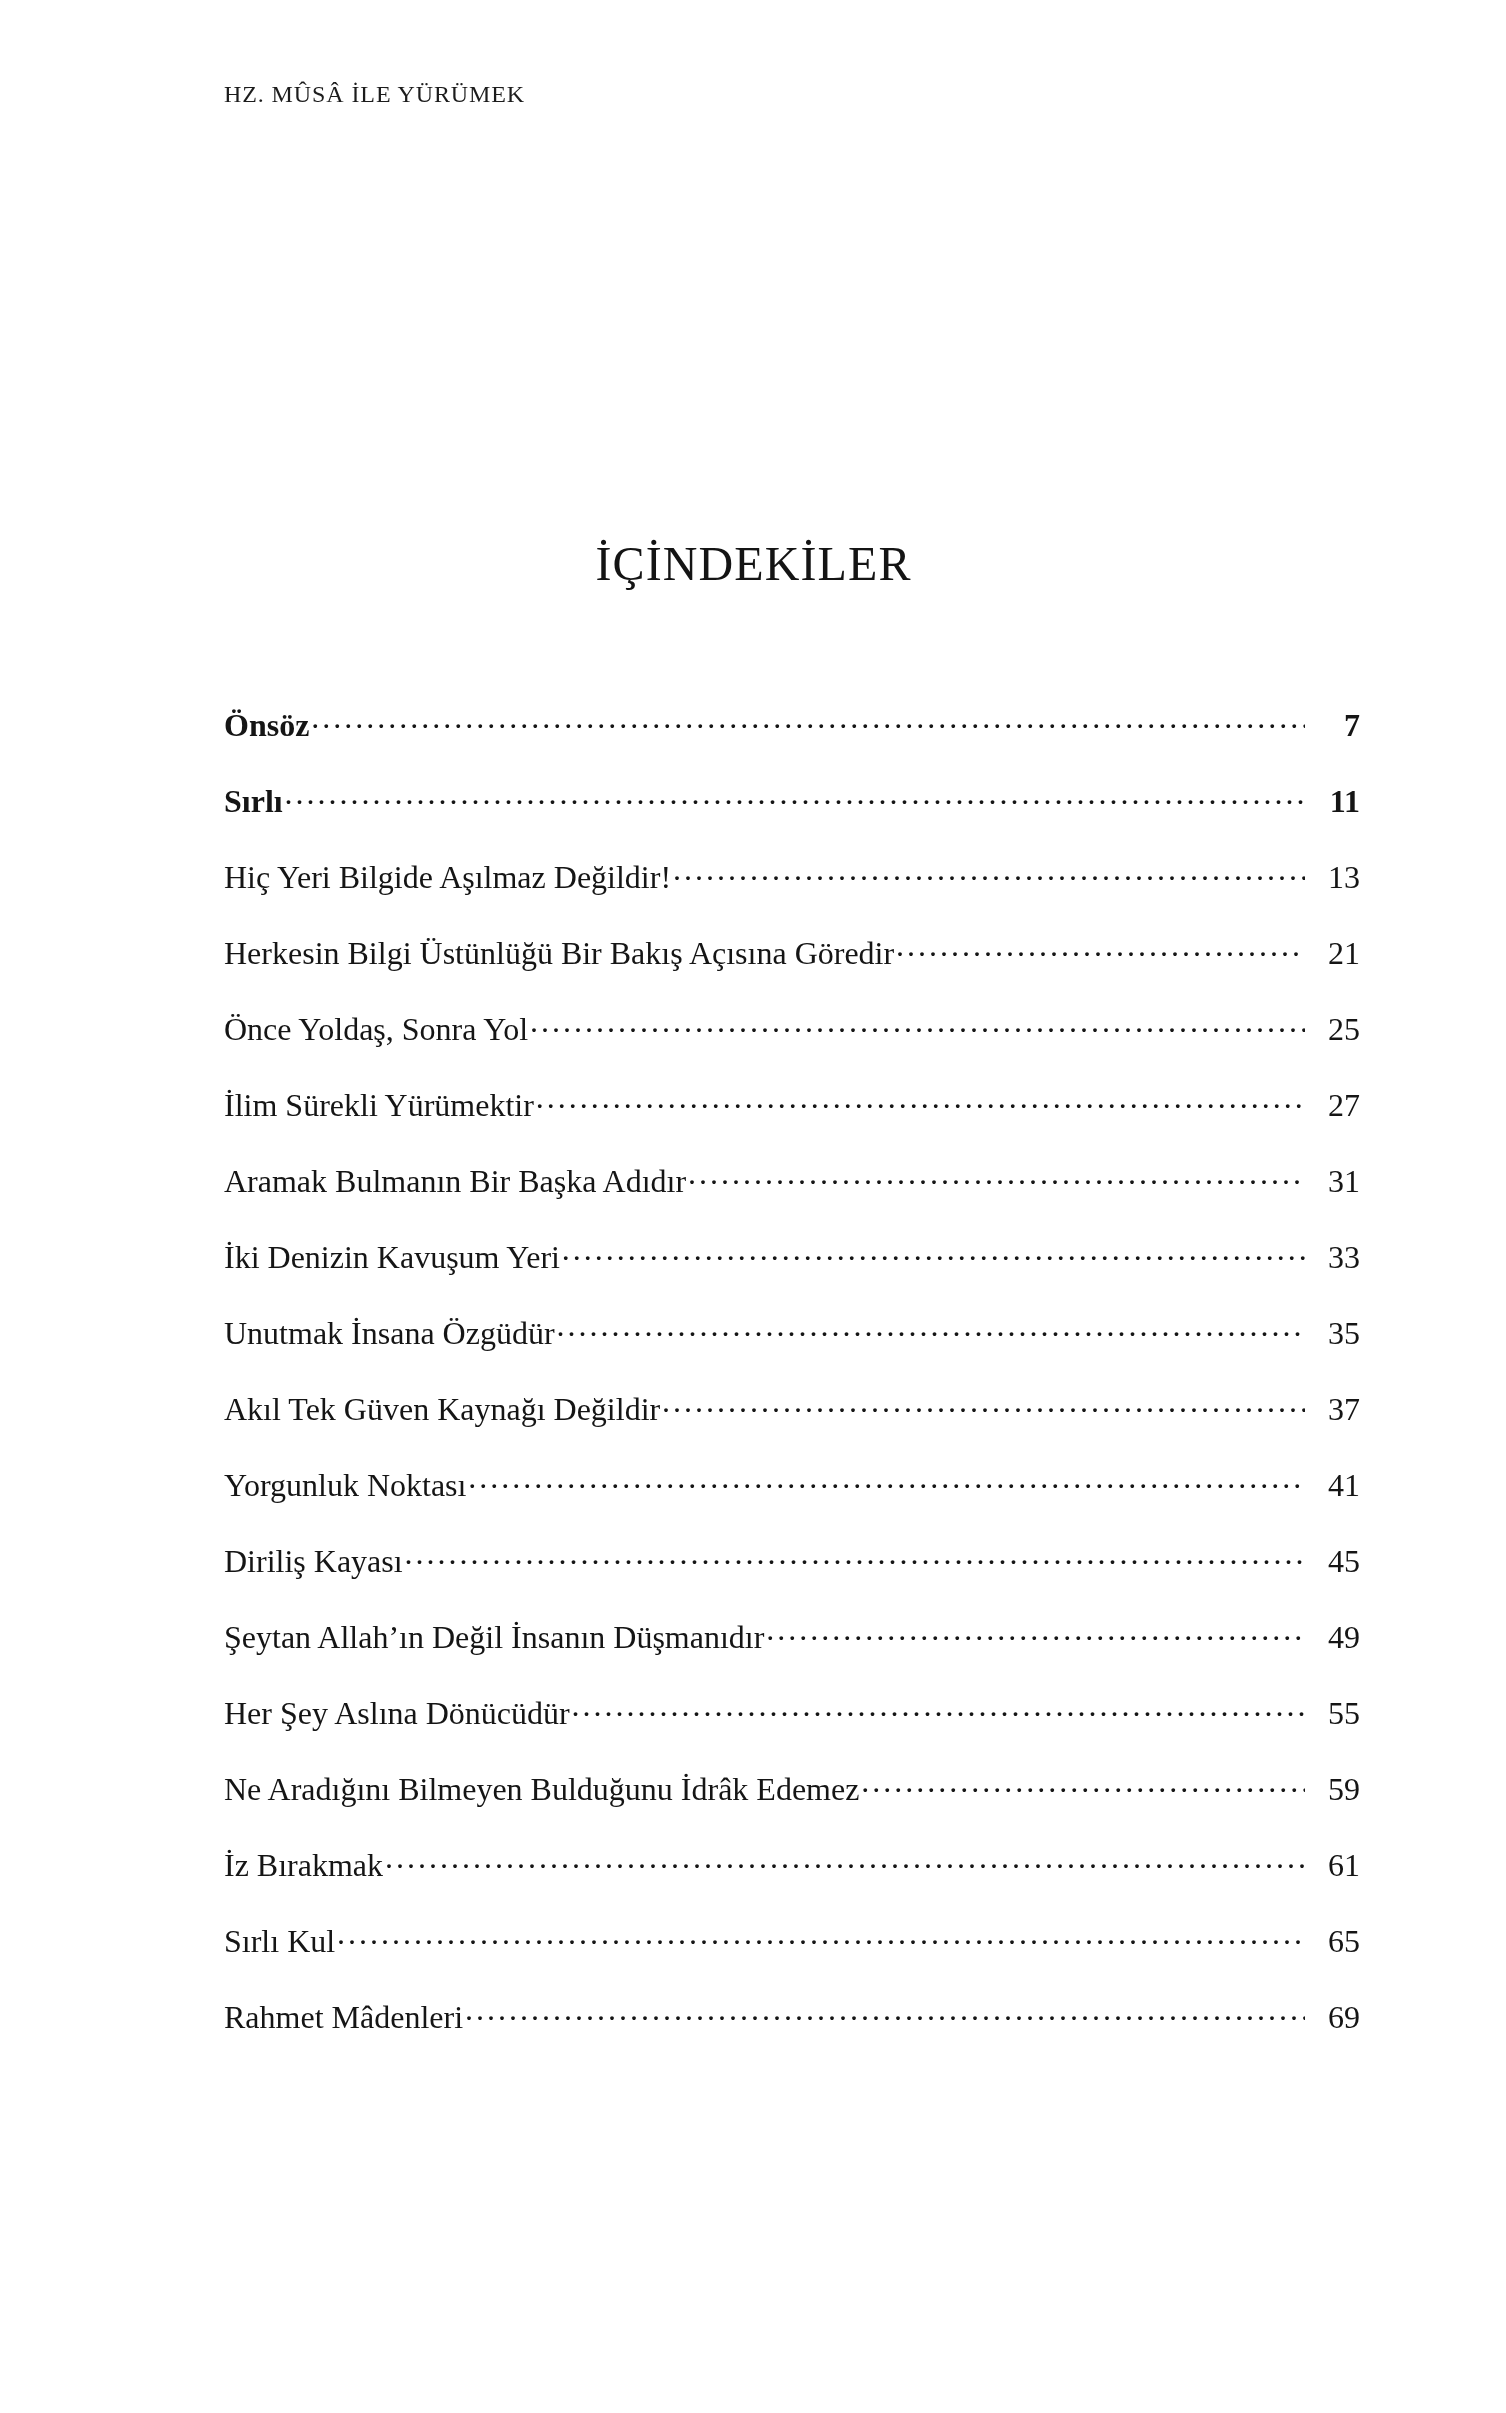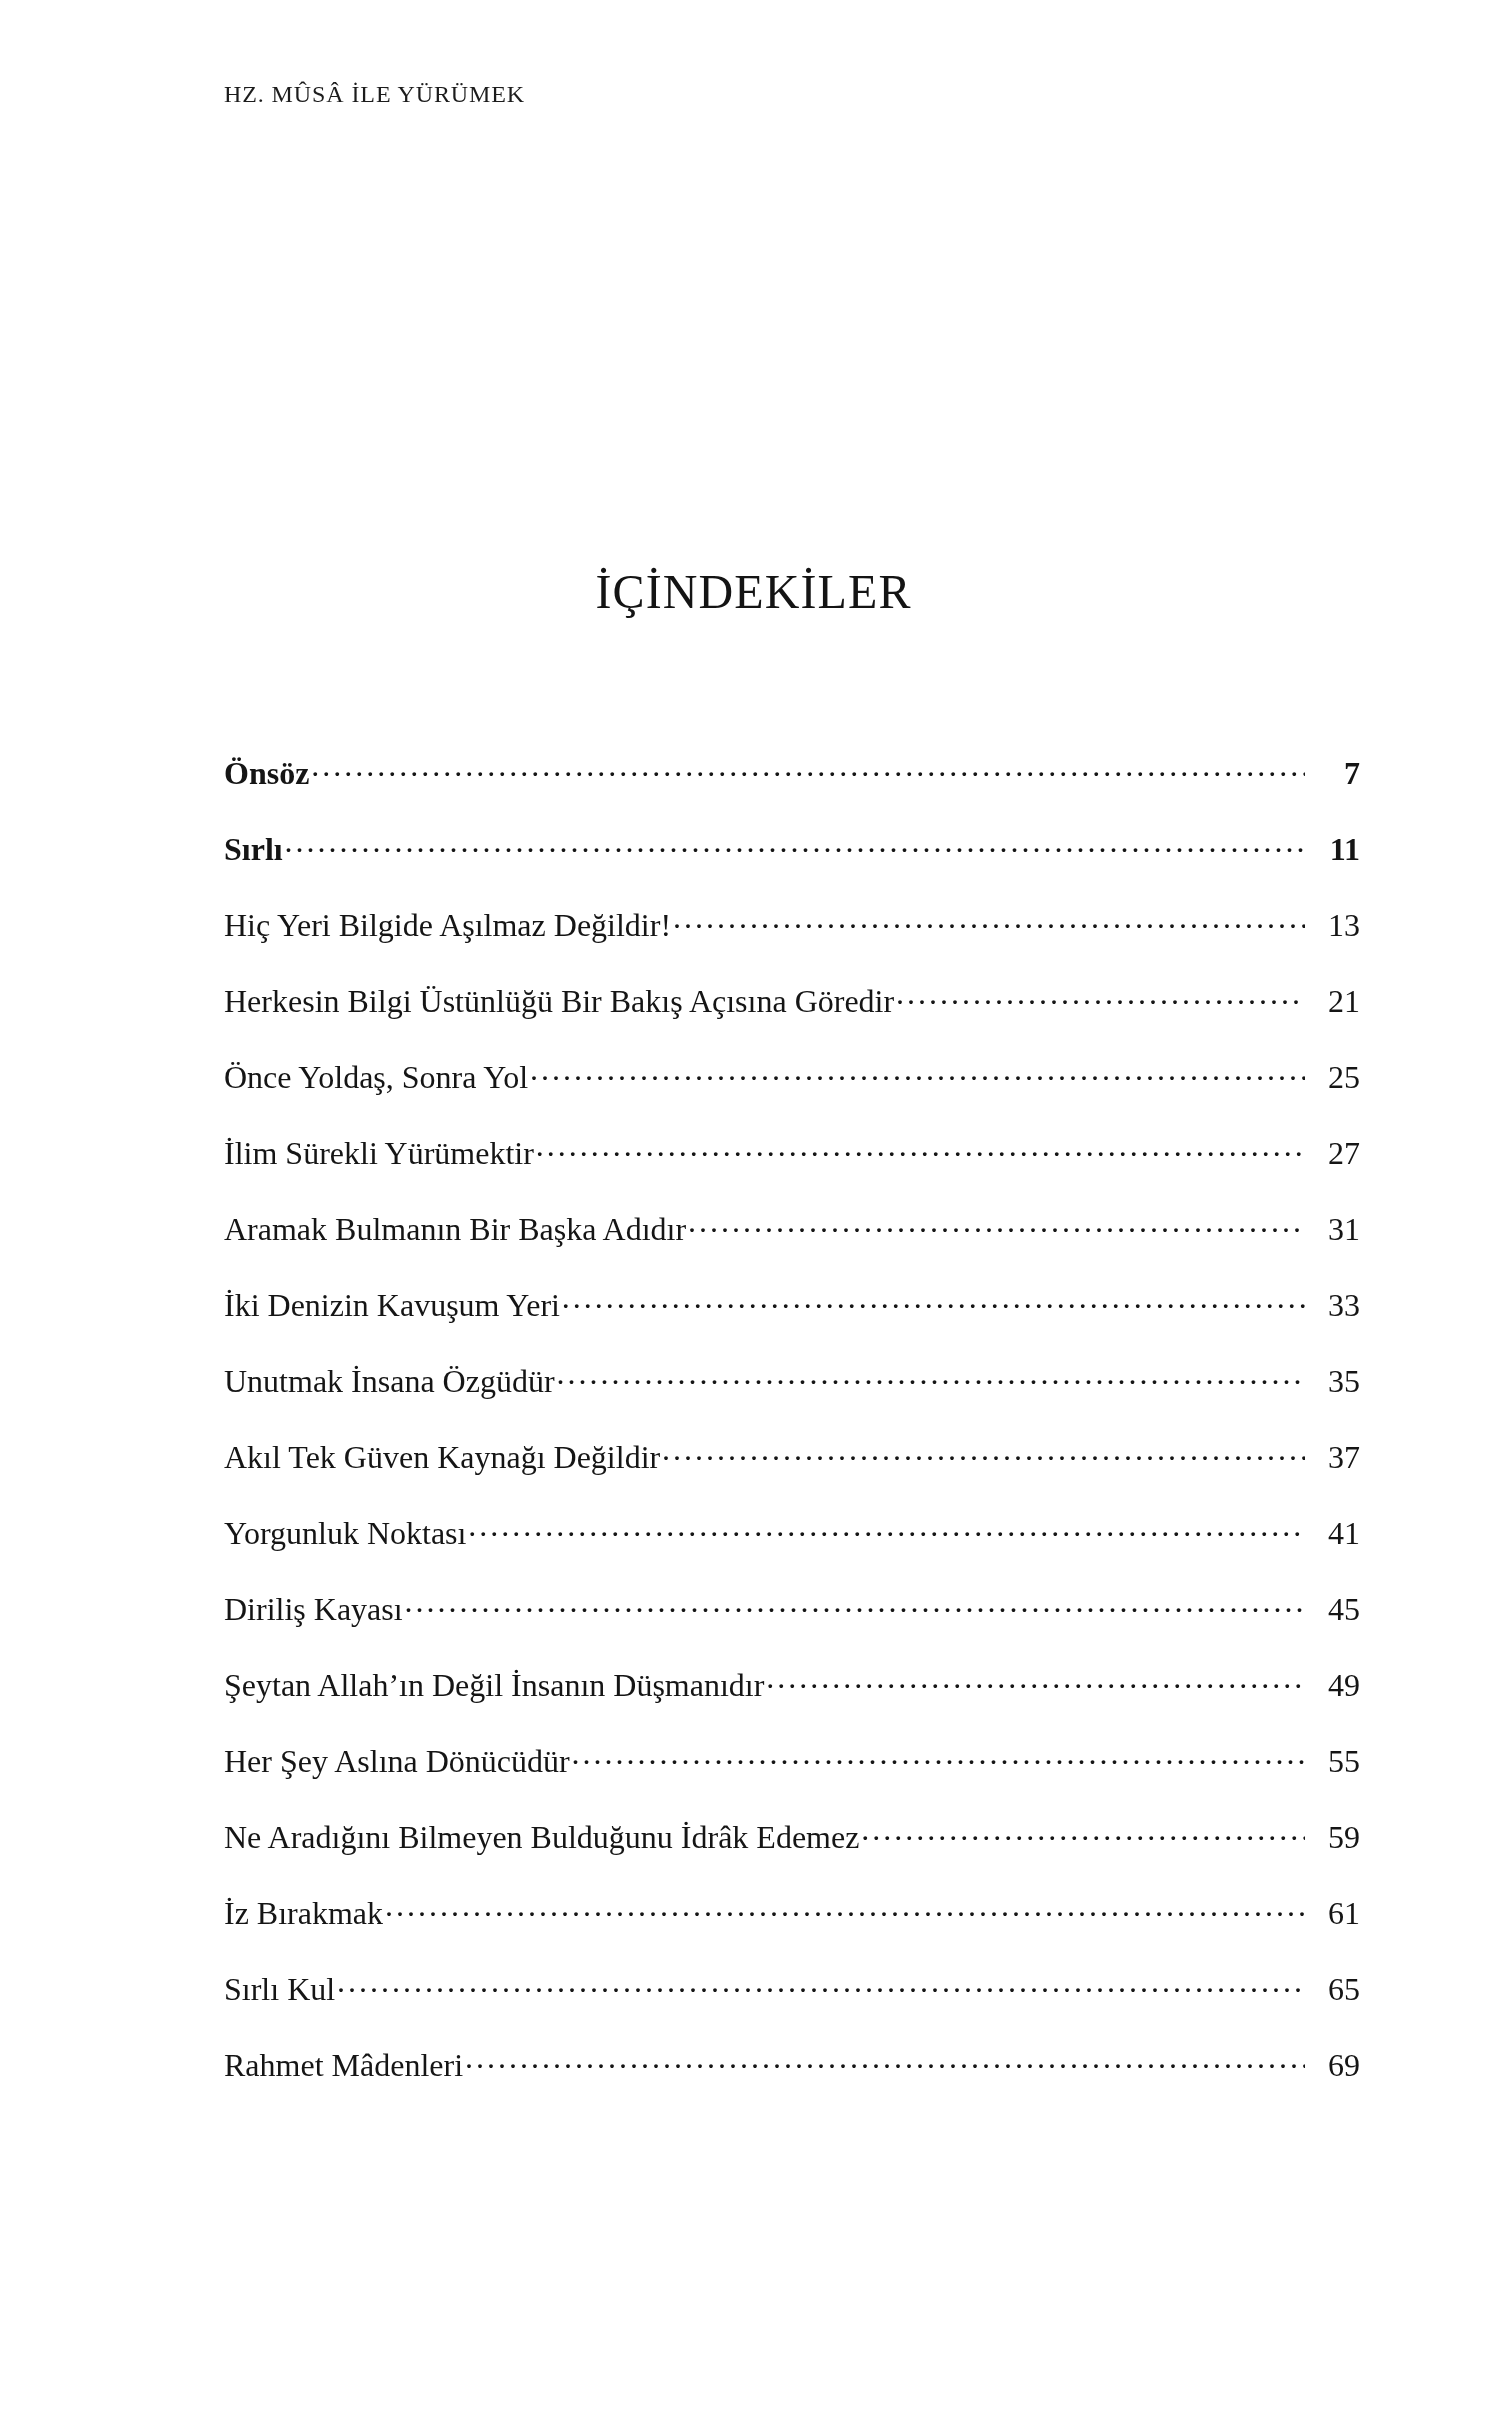--- a/index.html
+++ b/index.html
@@ -42,31 +42,29 @@
   .toc-title {
     position: absolute;
     left: 0;
     top: 536px;
     width: 1507px;
     text-align: center;
     font-size: 48px;
     letter-spacing: 1.1px;
     color: #141414;
     font-weight: 400;
-    margin-top: 28px;
   }
 
   
   .toc-list {
     position: absolute;
     left: 224px;
     top: 704px;
     width: 1136px;
     list-style: none;
-    margin-top: 48px;
   }
 
   .toc-entry {
     display: flex;
     align-items: baseline;
     width: 100%;
     height: 76px;
     font-size: 32px;
     color: #151515;
     white-space: nowrap;

